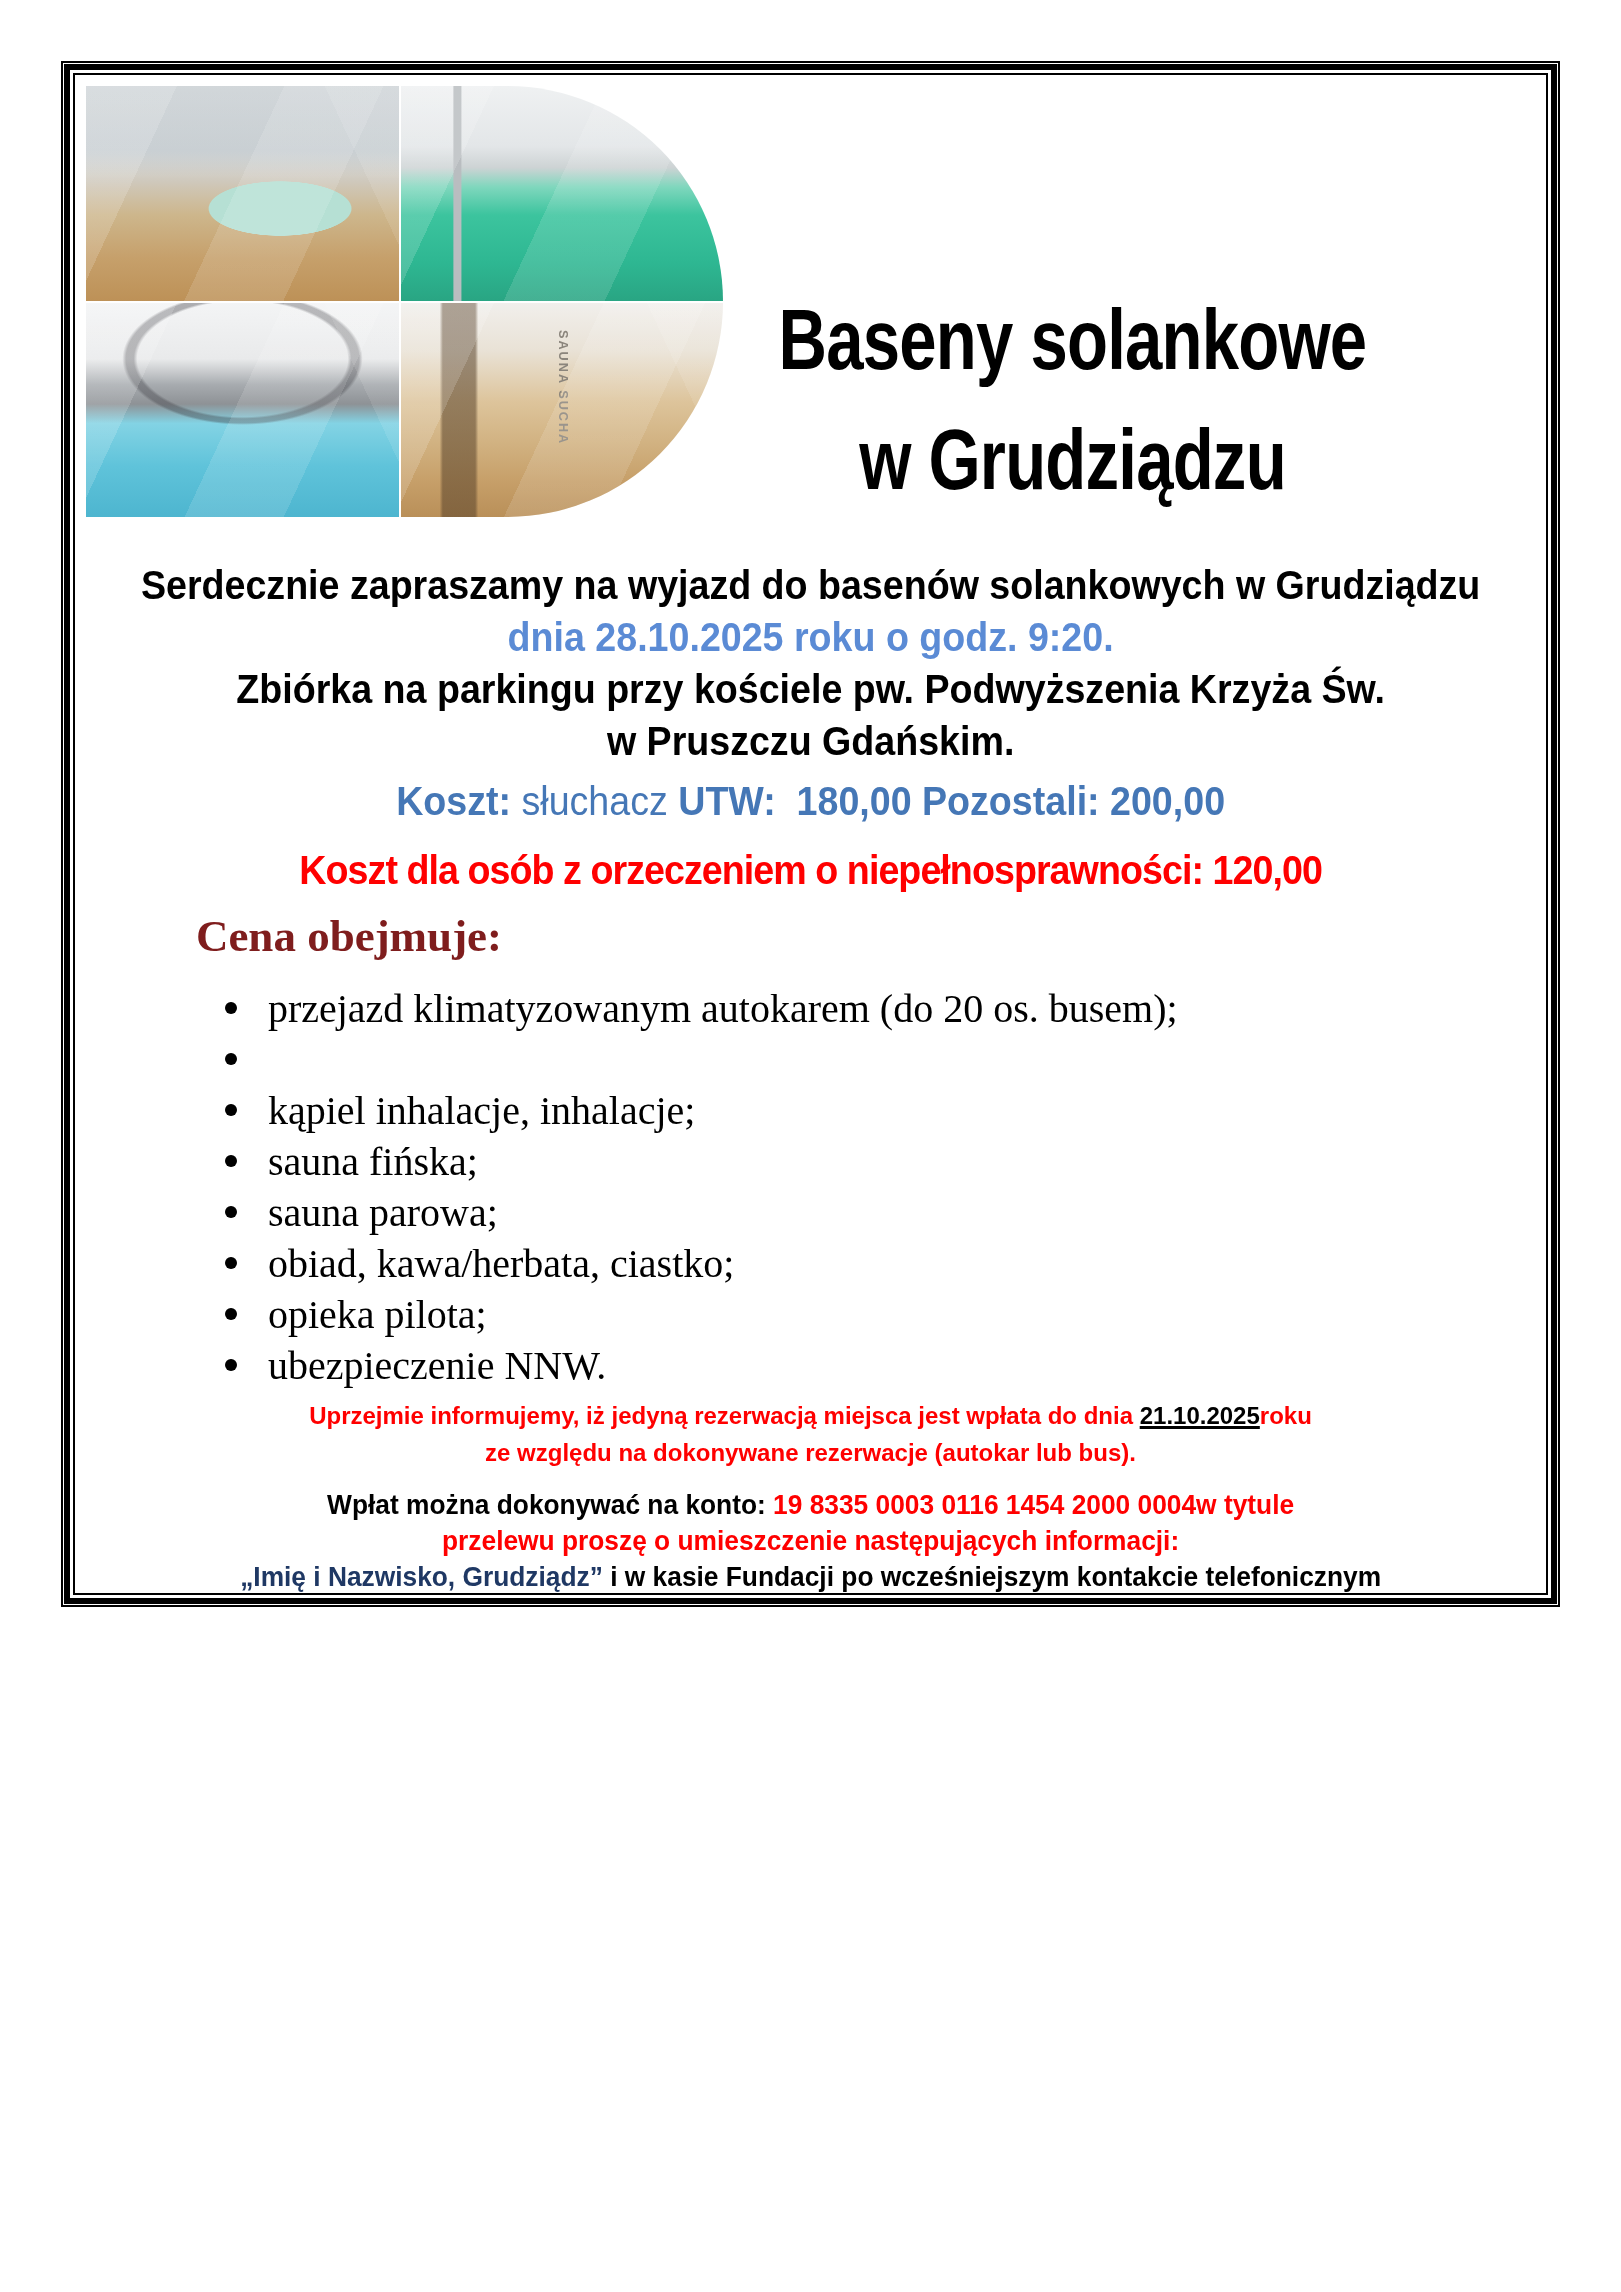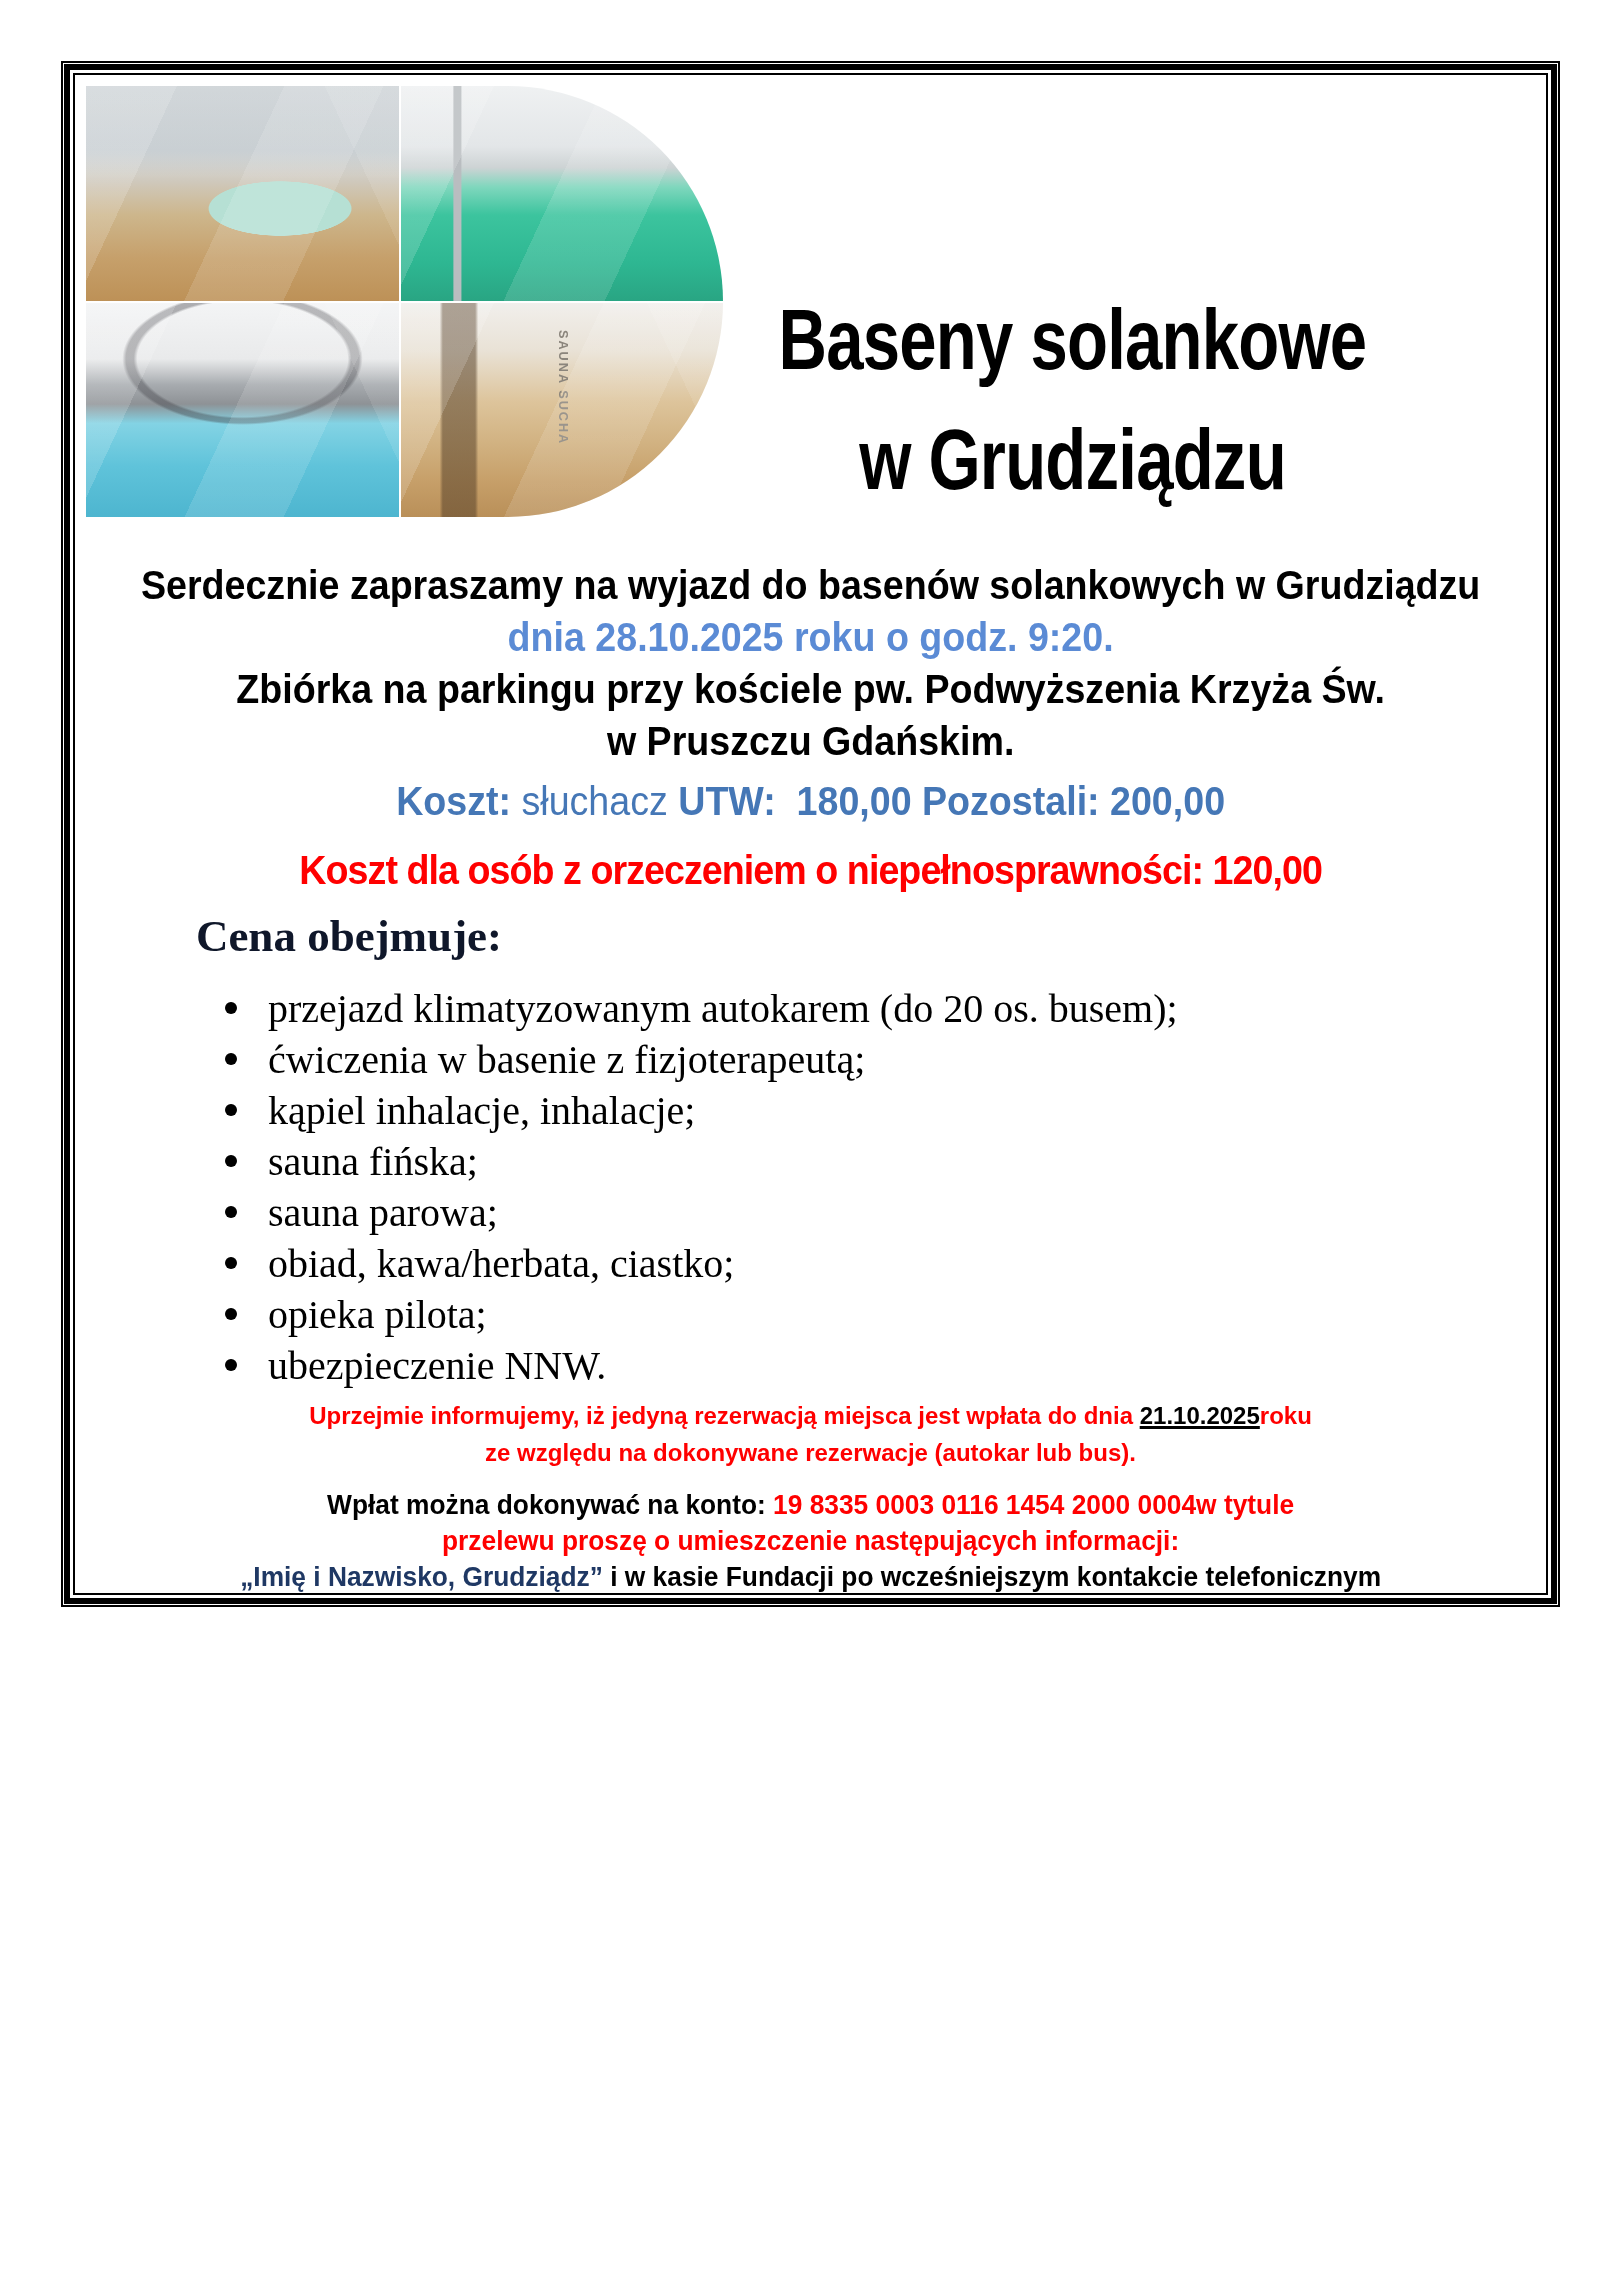--- a/index.html
+++ b/index.html
@@ -68,21 +68,21 @@
   .intro { top:484px; font-weight:700; font-size:40px; line-height:52px; color:#000; }
   .intro p { margin:0; white-space:nowrap; }
   .blue-date { color:#5b8bd5; }
   .cost-line { top:704px; font-size:40px; color:#4577b6; font-weight:700; white-space:pre-wrap; }
   .cost-line .reg { font-weight:400; }
   .disability-line { top:773px; font-size:40px; font-weight:700; color:#ff0000; letter-spacing:-1px; }
 
   
   .includes-heading {
     position:absolute; left:121px; top:835px; margin:0;
-    font-family:"Liberation Serif", serif; font-weight:700; font-size:45px; color:#0f172a;
+    font-family:"Liberation Serif", serif; font-weight:700; font-size:45px; color:#7f1d1d;
   }
   .includes-list { position:absolute; left:6px; right:0; top:908px; margin:0; padding:0; list-style:none; }
   .includes-list li {
     position:relative; height:51px; line-height:51px; padding-left:187px;
     font-family:"Liberation Serif", serif; font-size:40px; color:#000; white-space:nowrap;
   }
   .includes-list .dot {
     position:absolute; left:144px; top:19.6px; width:11.8px; height:11.8px; border-radius:50%; background:#000;
   }
 
@@ -163,21 +163,21 @@
             <p>w Pruszczu Gdańskim.</p>
           </div>
 
           <p class="abs cost-line squeeze"><strong>Koszt:</strong><span class="reg"> słuchacz </span><strong>UTW:  180,00 Pozostali: 200,00</strong></p>
 
           <p class="abs disability-line squeeze">Koszt dla osób z orzeczeniem o niepełnosprawności: 120,00</p>
 
           <h2 class="includes-heading">Cena obejmuje:</h2>
           <ul class="includes-list">
             <li><span class="dot"></span><span>przejazd klimatyzowanym autokarem (do 20 os. busem);</span></li>
-            <li><span class="dot"></span><span>ćwiczenia w basenie z fizjoterapeutą;</span></li>
+            <li><span class="dot"></span></li>
             <li><span class="dot"></span><span>kąpiel inhalacje, inhalacje;</span></li>
             <li><span class="dot"></span><span>sauna fińska;</span></li>
             <li><span class="dot"></span><span>sauna parowa;</span></li>
             <li><span class="dot"></span><span>obiad, kawa/herbata, ciastko;</span></li>
             <li><span class="dot"></span><span>opieka pilota;</span></li>
             <li><span class="dot"></span><span>ubezpieczenie NNW.</span></li>
           </ul>
 
           <div class="abs notice">
             <p><span>Uprzejmie informujemy, iż jedyną rezerwacją miejsca jest wpłata do dnia </span><span class="date-underline">21.10.2025</span><span>roku</span></p>

